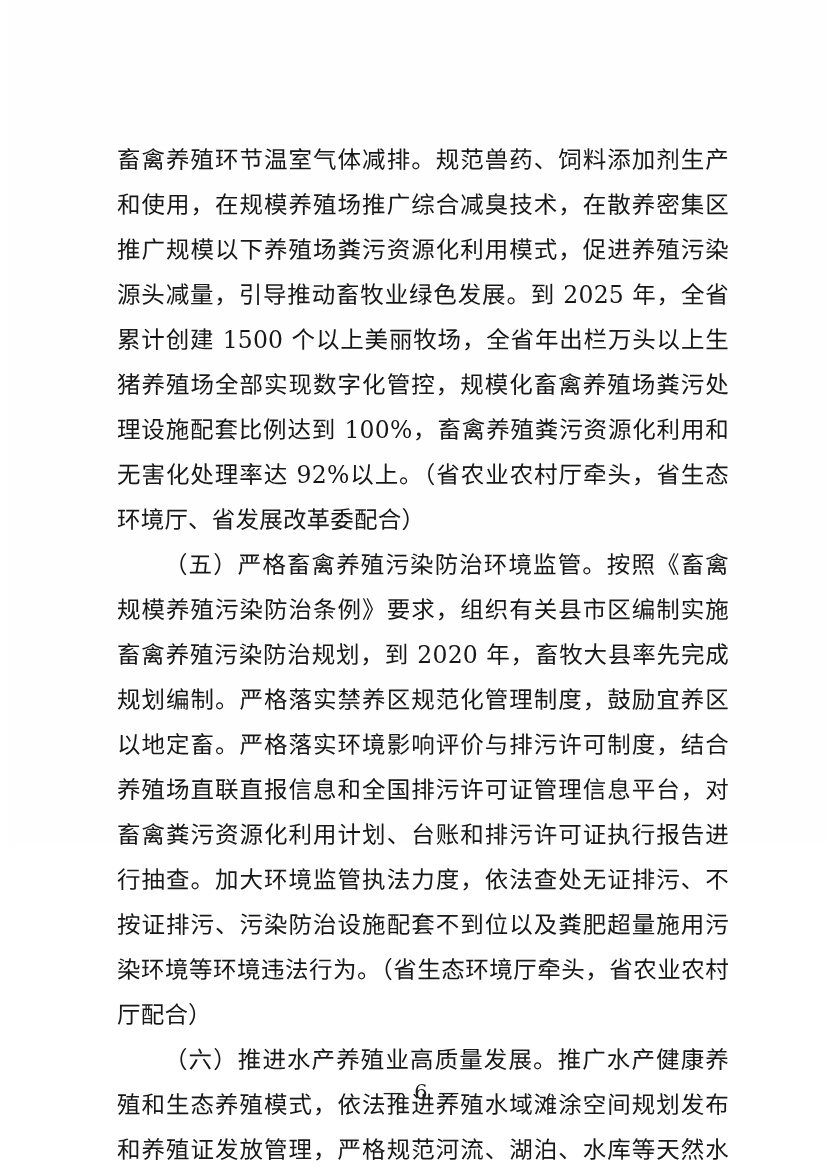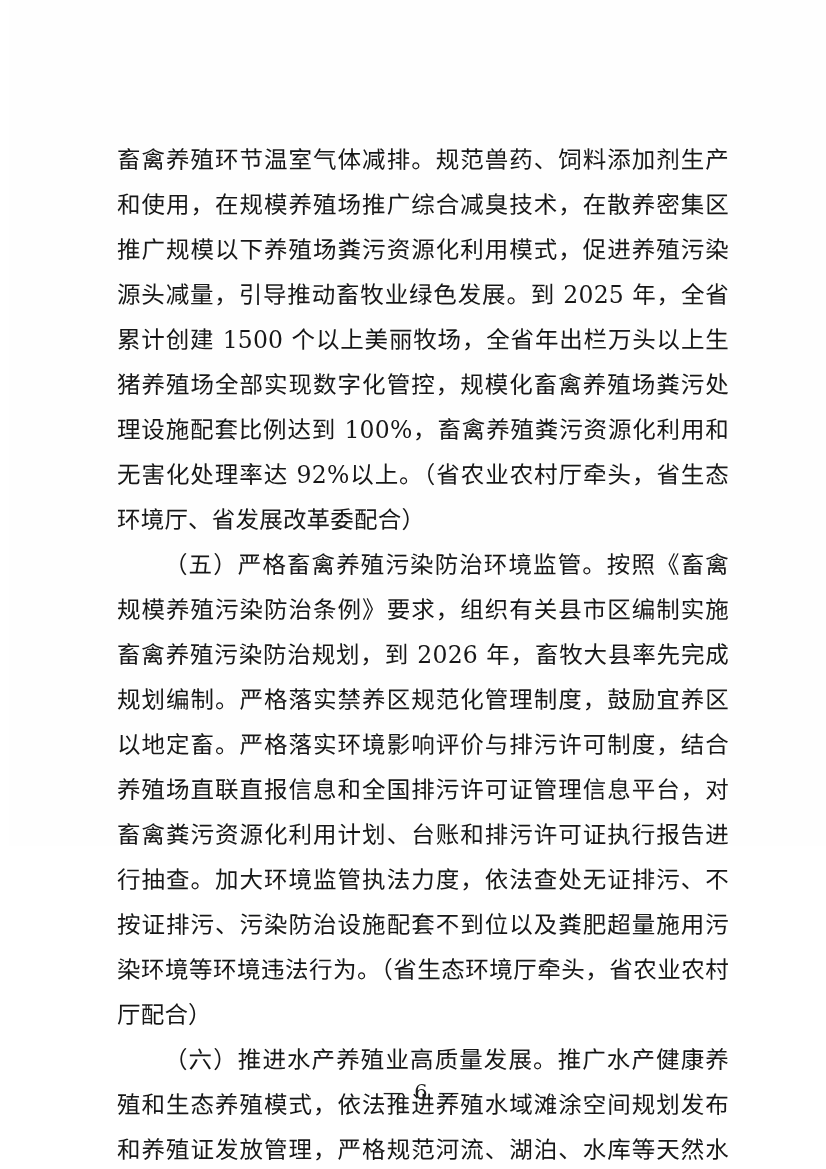--- a/index.html
+++ b/index.html
@@ -58,19 +58,19 @@
   .pagenum-wrap {
     display: inline-block;
   }
 </style>
 </head>
 <body>
 
 <div class="page">
   <div class="content">
     <p class="para">畜禽养殖环节温室气体减排。规范兽药、饲料添加剂生产和使用，在规模养殖场推广综合减臭技术，在散养密集区推广规模以下养殖场粪污资源化利用模式，促进养殖污染源头减量，引导推动畜牧业绿色发展。到 2025 年，全省累计创建 1500 个以上美丽牧场，全省年出栏万头以上生猪养殖场全部实现数字化管控，规模化畜禽养殖场粪污处理设施配套比例达到 100%，畜禽养殖粪污资源化利用和无害化处理率达 92%以上。（省农业农村厅牵头，省生态环境厅、省发展改革委配合）</p>
-    <p class="para indent">（五）严格畜禽养殖污染防治环境监管。按照《畜禽规模养殖污染防治条例》要求，组织有关县市区编制实施畜禽养殖污染防治规划，到 2026 年，畜牧大县率先完成规划编制。严格落实禁养区规范化管理制度，鼓励宜养区以地定畜。严格落实环境影响评价与排污许可制度，结合养殖场直联直报信息和全国排污许可证管理信息平台，对畜禽粪污资源化利用计划、台账和排污许可证执行报告进行抽查。加大环境监管执法力度，依法查处无证排污、不按证排污、污染防治设施配套不到位以及粪肥超量施用污染环境等环境违法行为。（省生态环境厅牵头，省农业农村厅配合）</p>
+    <p class="para indent">（五）严格畜禽养殖污染防治环境监管。按照《畜禽规模养殖污染防治条例》要求，组织有关县市区编制实施畜禽养殖污染防治规划，到 2020 年，畜牧大县率先完成规划编制。严格落实禁养区规范化管理制度，鼓励宜养区以地定畜。严格落实环境影响评价与排污许可制度，结合养殖场直联直报信息和全国排污许可证管理信息平台，对畜禽粪污资源化利用计划、台账和排污许可证执行报告进行抽查。加大环境监管执法力度，依法查处无证排污、不按证排污、污染防治设施配套不到位以及粪肥超量施用污染环境等环境违法行为。（省生态环境厅牵头，省农业农村厅配合）</p>
     <p class="para indent">（六）推进水产养殖业高质量发展。推广水产健康养殖和生态养殖模式，依法推进养殖水域滩涂空间规划发布和养殖证发放管理，严格规范河流、湖泊、水库等天然水域的水产养殖行为。强化水生动物疫情防控和监测预警，大力推广新型稻渔</p>
   </div>
   <div class="footer">
     <span class="pagenum-wrap">— 6 —</span>
   </div>
 </div>
 
 </body></html>

